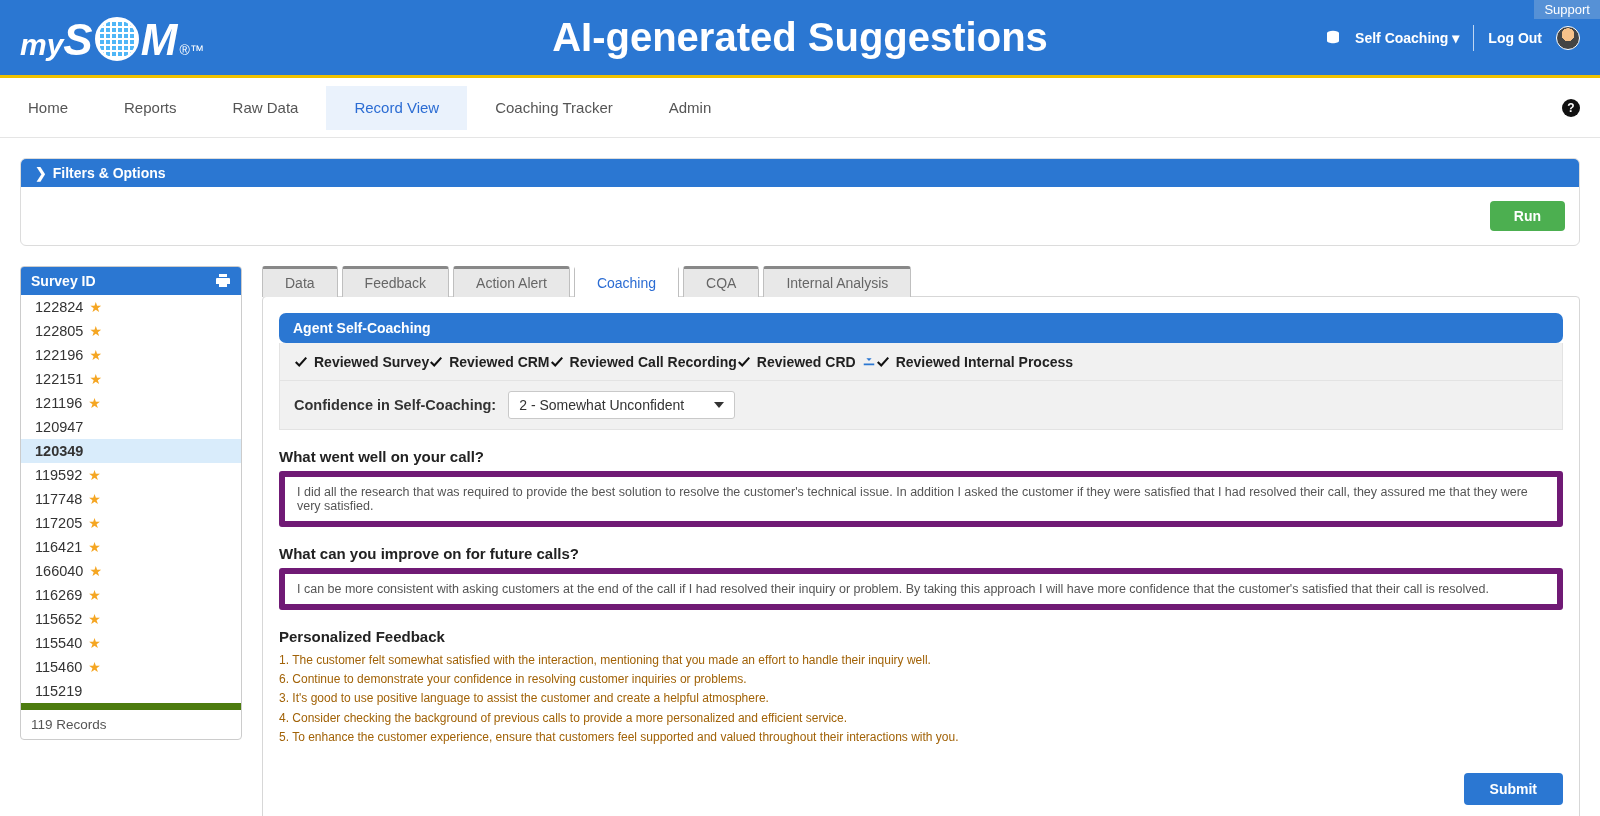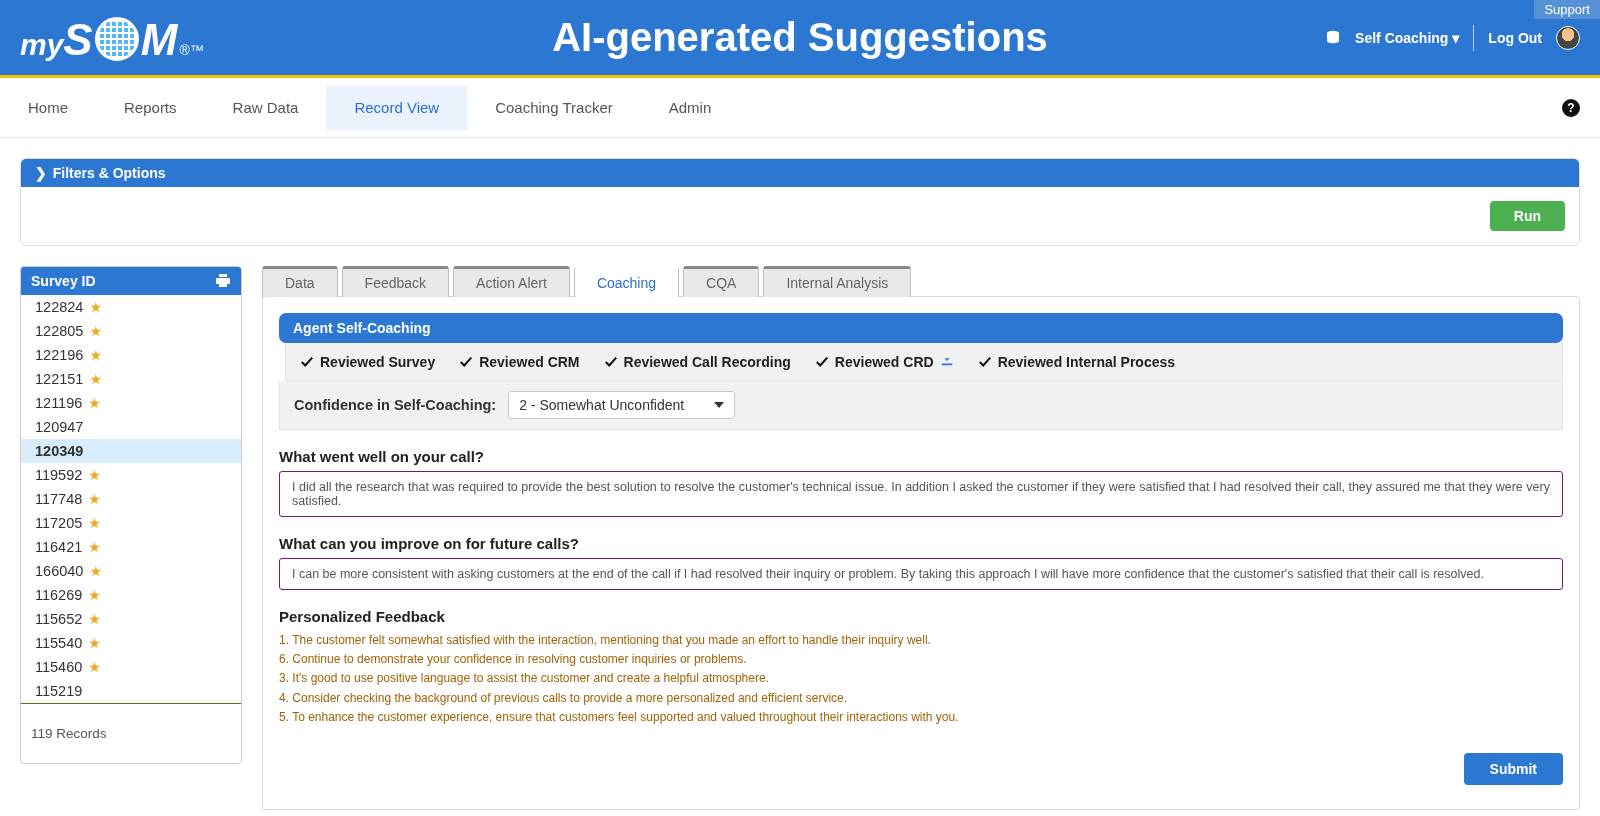--- a/index.html
+++ b/index.html
@@ -37,46 +37,46 @@
 .main { display:flex; gap:20px; padding:20px; align-items:flex-start; }
 
 
 .survey-panel { width:222px; border:1px solid #ccc; border-radius:4px; overflow:hidden; display:flex; flex-direction:column; }
 .survey-head { background:#2b77d2; color:#fff; padding:6px 10px; display:flex; align-items:center; font-weight:700;text-align:right; }
 .print-icon { margin-left:auto; width:16px; height:16px; }
 .survey-list { max-height:480px; overflow-y:auto; }
 .survey-row { display:flex; align-items:center; gap:6px; padding:4px 14px; font-size:14.5px; color:#333; cursor:pointer; }
 .survey-row.sel { background:#d9ecfb; font-weight:700; }
 .star { color:#f5a623; font-size:14px; }
-.survey-foot { border-top:1px solid #4d7c0f; padding:22px 10px; font-size:13.5px; color:#555; }
+.survey-foot { border-top:7px solid #4d7c0f; padding:7px 10px; font-size:13.5px; color:#555; }
 
 .survey-list::-webkit-scrollbar { width:12px; }
 .survey-list::-webkit-scrollbar-thumb { background:#c4c4c4; border-radius:6px; }
 
 
 .content { flex:1; }
 .tabs { display:flex; gap:4px; }
 .tab { border:1px solid #bfbfbf; border-bottom:none; border-top:3px solid #888; background:#e8e8e8; color:#666; padding:6px 22px; font-size:14px; border-radius:3px 3px 0 0; cursor:pointer; }
 .tab.active { background:#fff; color:#2b6cd3; border-top:3px solid #fff;text-align:center; }
 
 .card { border:1px solid #d7d7d7; border-radius:4px; padding:16px 16px 24px 16px; margin-top:-1px; background:#fff; }
 .section-bar { background:#2b77d2; color:#fff; padding:7px 14px; font-weight:600; border-radius:7px; }
 
-.check-row { background:#f1f1f1; padding:10px 14px; border:1px solid #e3e3e3; border-top:none; display:flex; flex-wrap:wrap; gap:24px; align-items:center;margin-left:6px; }
+.check-row { background:#f1f1f1; padding:10px 14px; border:1px solid #e3e3e3; border-top:none; display:flex; flex-wrap:wrap; align-items:center; }
 .check-item { display:flex; align-items:center; gap:6px; font-weight:600; color:#222; font-size:14px; }
 .check-item svg { width:14px; height:14px; }
 .dl-icon { color:#2b77d2; }
 
 .conf-row { background:#f1f1f1; padding:10px 14px; border:1px solid #e3e3e3; border-top:none; display:flex; align-items:center; gap:12px; font-size:14.5px; }
 .conf-label { font-weight:600; }
 .select-like { background:#fff; border:1px solid #c9c9c9; border-radius:3px; padding:5px 10px; display:flex; align-items:center; gap:30px; min-width:200px; font-size:14px; }
 .caret { border-left:5px solid transparent; border-right:5px solid transparent; border-top:6px solid #333; }
 
 .q-label { font-weight:700; font-size:15px; margin:18px 0 6px 0; color:#222; }
-.answer-box { border:1px solid #701a75; border-radius:3px; padding:8px 12px; font-size:12.5px; color:#555; }
+.answer-box { border:6px solid #701a75; border-radius:3px; padding:8px 12px; font-size:12.5px; color:#555; }
 
 .feedback-list { margin-top:6px; }
 .feedback-list div { font-size:12px; color:#a16207; line-height:1.6; }
 
 .submit-row { display:flex; }
 .submit-btn { margin-left:auto; margin-top:26px; background:#2b77d2; color:#fff; border:none; border-radius:4px; padding:8px 26px; font-weight:700; font-size:14px; cursor:pointer; }
 </style>
 </head>
 <body>
 

